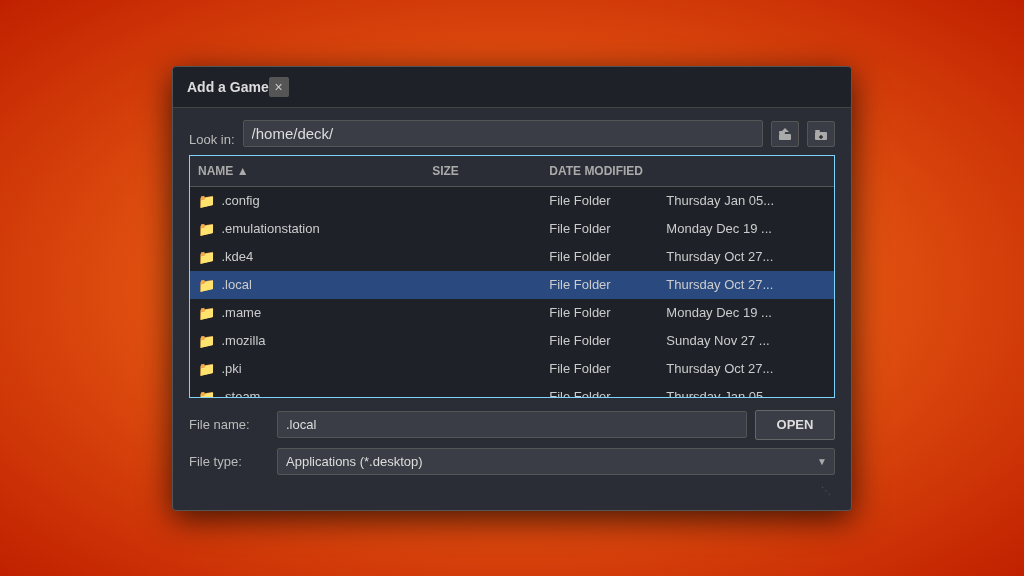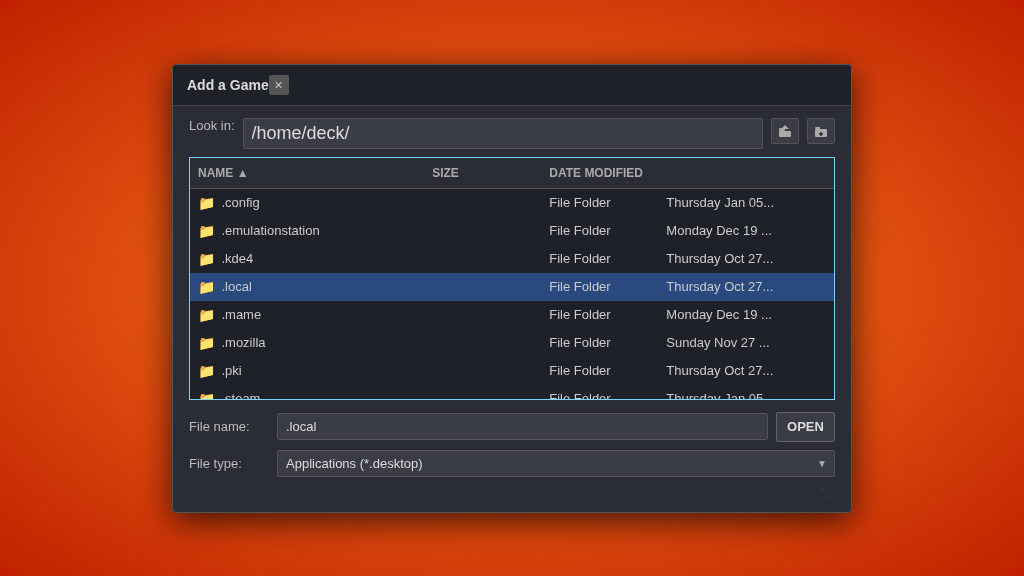--- a/index.html
+++ b/index.html
@@ -49,35 +49,35 @@
       border-radius: 2px;
     }
     .dialog-body {
       padding: 12px 16px;
       display: flex;
       flex-direction: column;
       gap: 8px;
     }
     .lookin-row {
       display: flex;
-      align-items: flex-start;
+      align-items: flex-end;
       gap: 8px;
     }
     .lookin-label {
       color: #bbb;
       font-size: 13px;
       white-space: nowrap;
     }
     .lookin-input {
       flex: 1;
       background: #3a3d45;
       border: 1px solid #555;
       color: #ddd;
       padding: 4px 8px;
-      font-size: 18px;
+      font-size: 15px;
       border-radius: 2px;
       outline: none;
     }
     .lookin-btn {
       width: 28px;
       height: 26px;
       background: #3a3d45;
       border: 1px solid #555;
       color: #bbb;
       cursor: pointer;
@@ -168,21 +168,21 @@
       flex: 1;
       background: #3a3d45;
       border: 1px solid #555;
       color: #ddd;
       padding: 5px 8px;
       font-size: 13px;
       border-radius: 2px;
       outline: none;
     }
     .action-btn {
-      width: 59px;
+      width: 80px;
       height: 30px;
       background: #3a3d45;
       border: 1px solid #666;
       color: #ddd;
       font-size: 13px;
       cursor: pointer;
       border-radius: 2px;
       font-weight: bold;
       flex-shrink: 0;
     }

